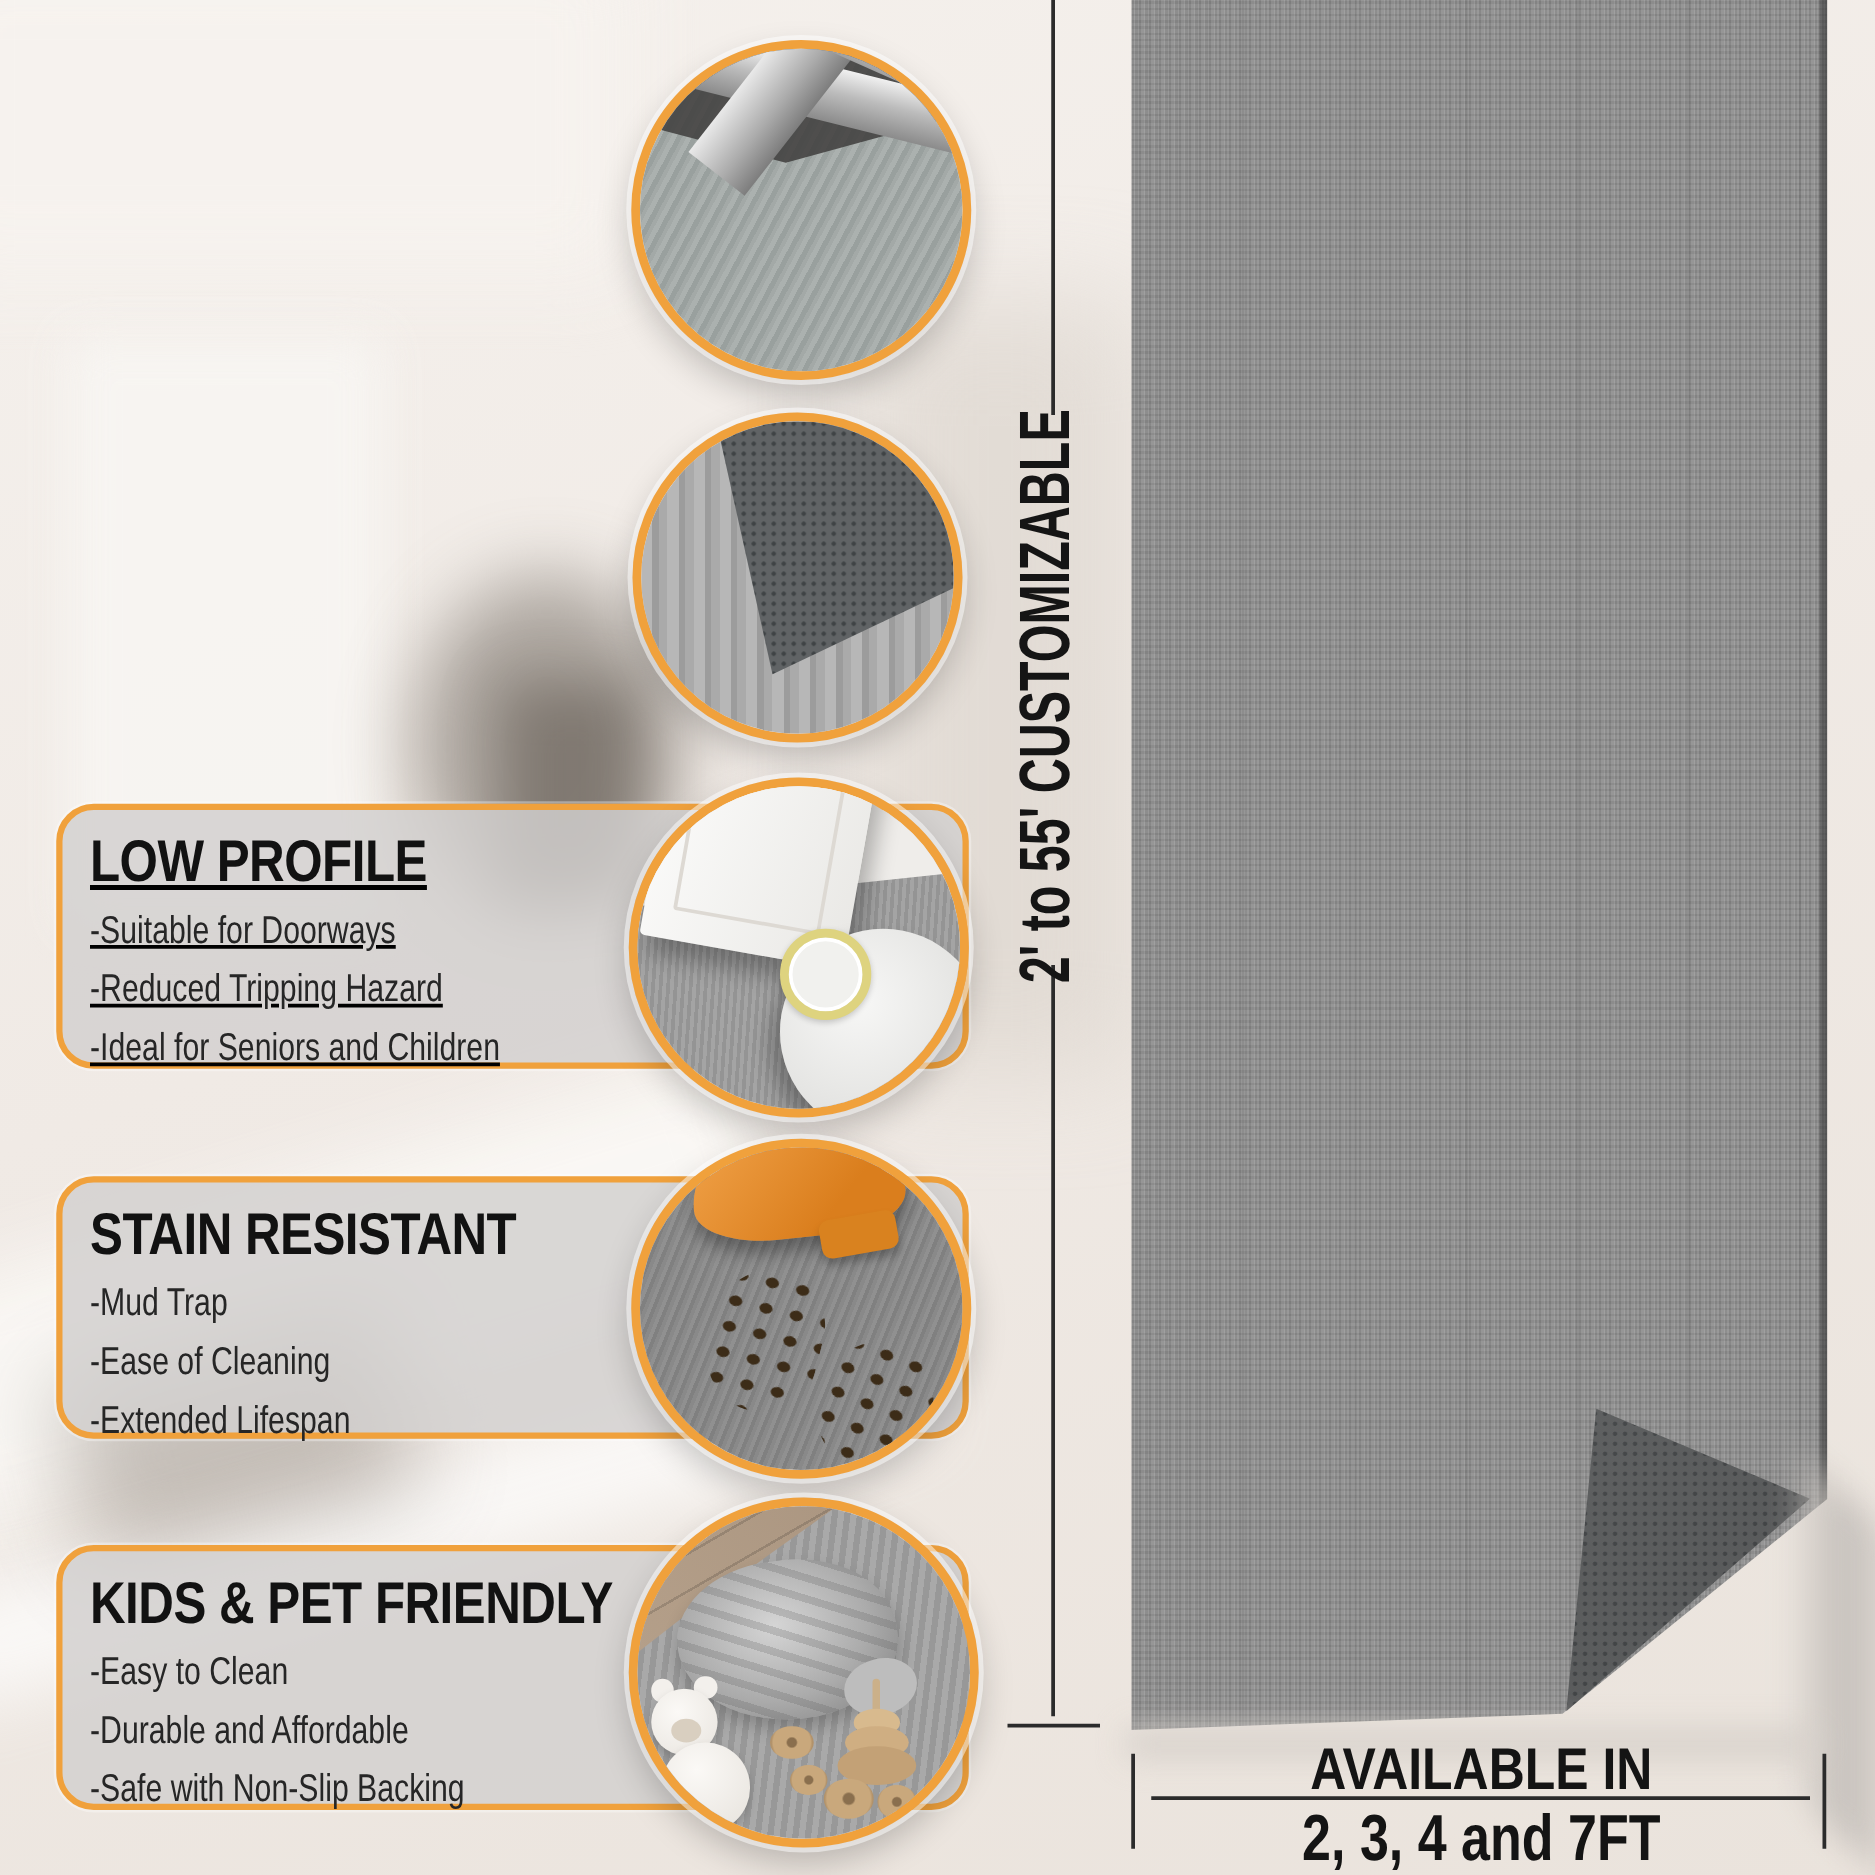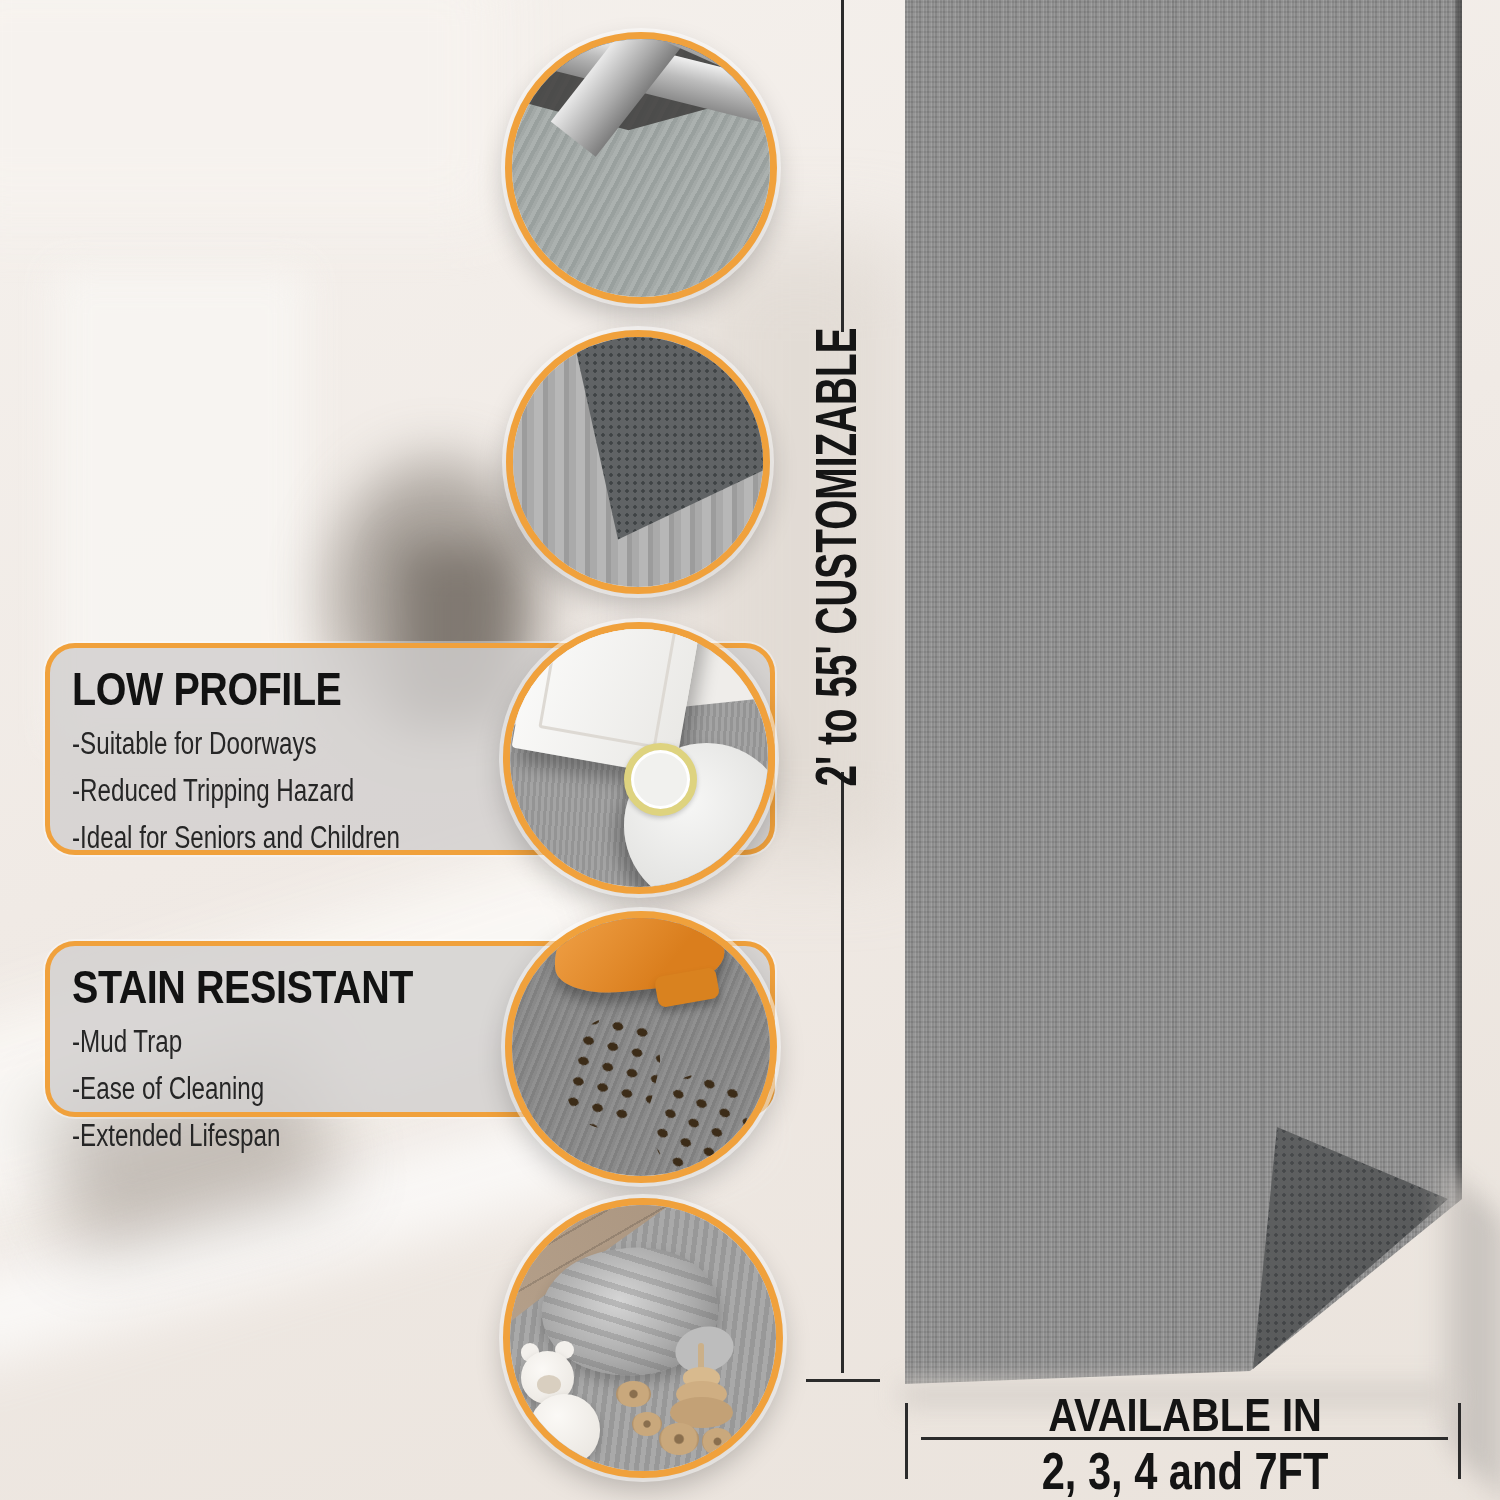--- a/index.html
+++ b/index.html
@@ -60,21 +60,21 @@
   .avail1{top:1387px;font-size:47px;transform:scaleX(.85);}
   .avail2{top:1441px;font-size:52px;transform:scaleX(.8);}
 
   
   .fblock{
     position:absolute;left:45px;width:730px;height:212px;box-sizing:border-box;
     background:rgba(210,208,206,.82);
     border:5px solid #F0A13C;border-radius:30px;
     box-shadow:0 0 0 2px rgba(255,255,255,.35);
   }
-  .fb1{top:51px;} .fb2{top:349px;} .fb3{top:643px;} .fb4{top:941px;height:176px;} .fb5{top:1236px;}
+  .fb1{top:51px;} .fb2{top:349px;} .fb3{top:643px;text-decoration:underline;} .fb4{top:941px;height:210px;} .fb5{top:1236px;}
   .ftitle{
     margin:13px 0 0 22px;font-size:47px;font-weight:bold;color:#121212;
     transform:scaleX(.84);transform-origin:left center;white-space:nowrap;letter-spacing:-.5px;
   }
   .fbullets{
     margin:4px 0 0 22px;font-size:31px;color:#262626;line-height:1.52;
     transform:scaleX(.78);transform-origin:left top;white-space:nowrap;
   }
 
   
@@ -211,20 +211,28 @@
 
   <div class="fblock fb4">
     <div class="ftitle">STAIN RESISTANT</div>
     <div class="fbullets">
       <div>-Mud Trap</div>
       <div>-Ease of Cleaning</div>
       <div>-Extended Lifespan</div>
     </div>
   </div>
 
+  <div class="fblock fb5">
+    <div class="ftitle">KIDS &amp; PET FRIENDLY</div>
+    <div class="fbullets">
+      <div>-Easy to Clean</div>
+      <div>-Durable and Affordable</div>
+      <div>-Safe with Non-Slip Backing</div>
+    </div>
+  </div>
 
   <div class="pcircle c1">
     <div class="c1-mat"></div>
     <div class="c1-dark"></div>
     <div class="c1-bar1"></div>
     <div class="c1-bar2"></div>
     <div class="c1-bar3"></div>
   </div>
 
   <div class="pcircle c2">

